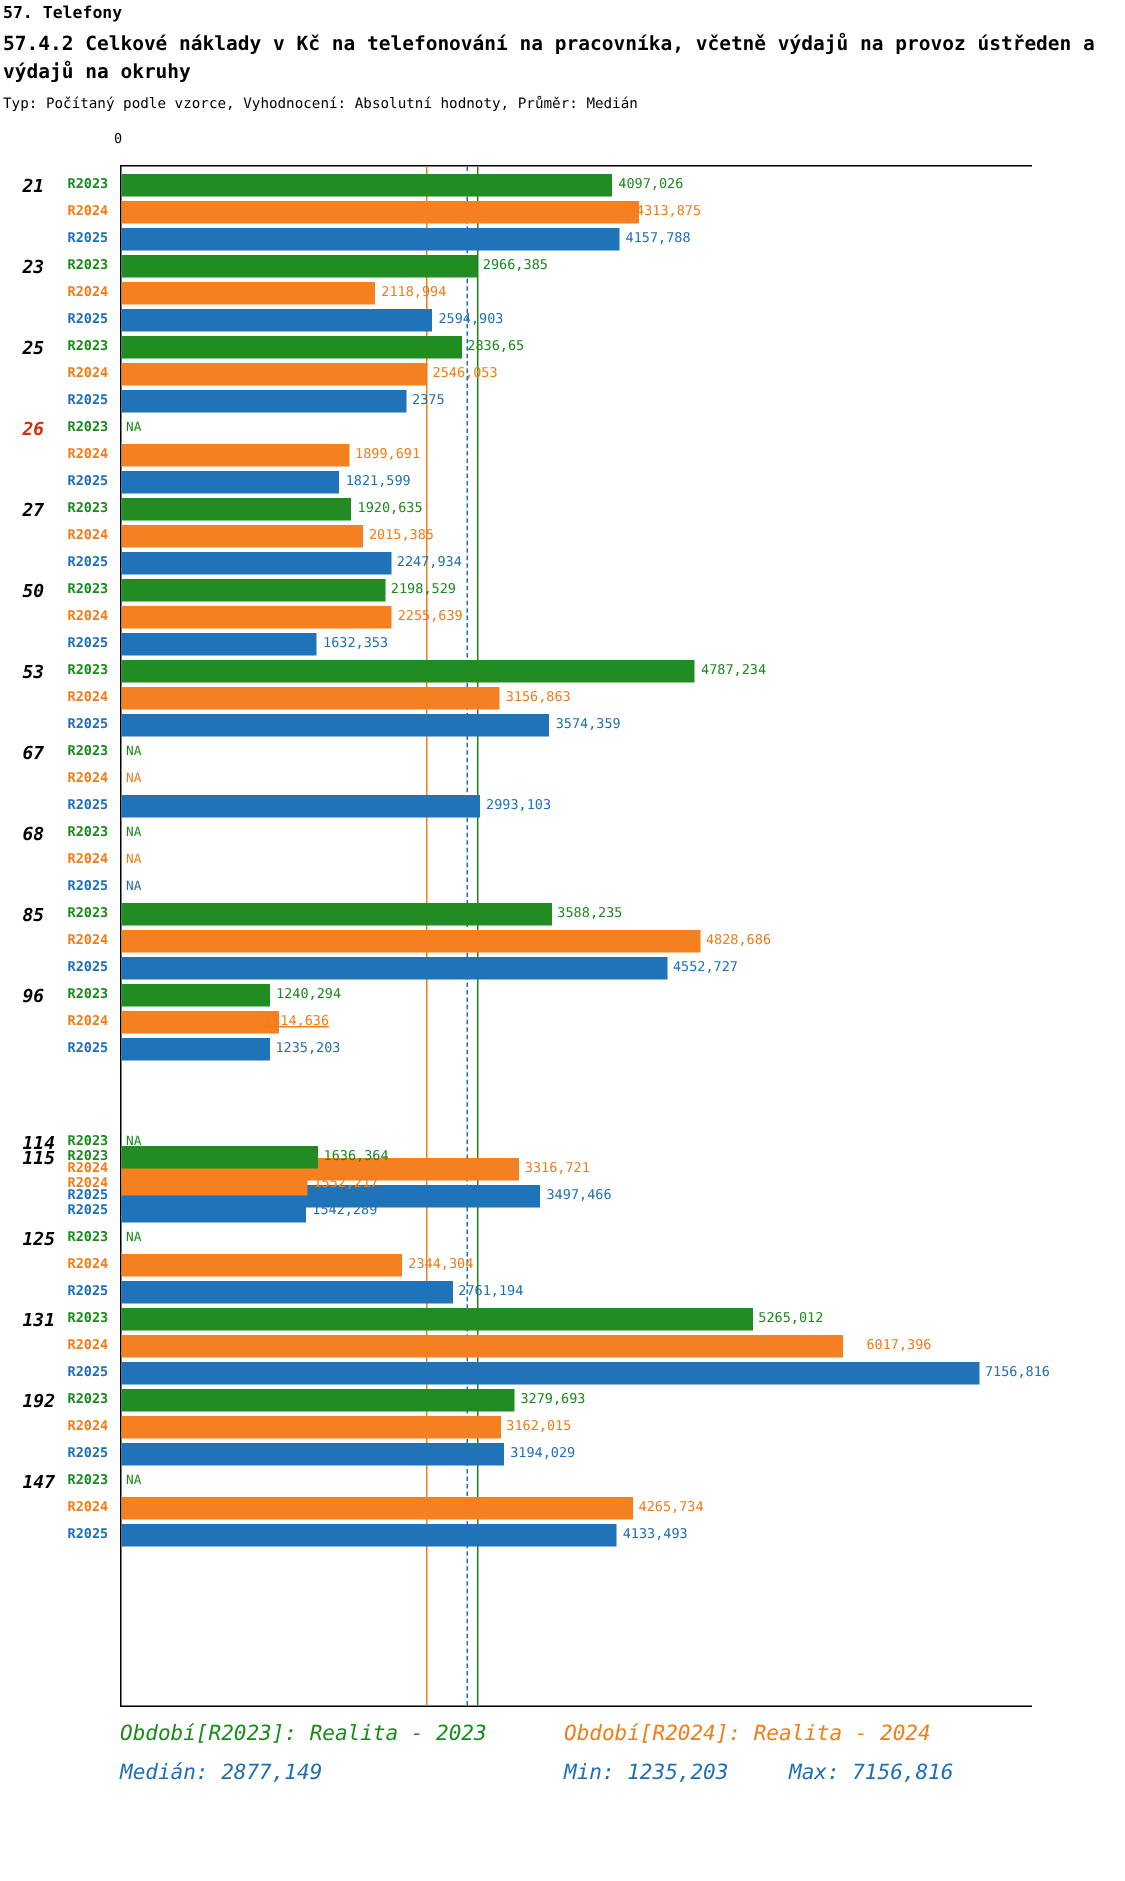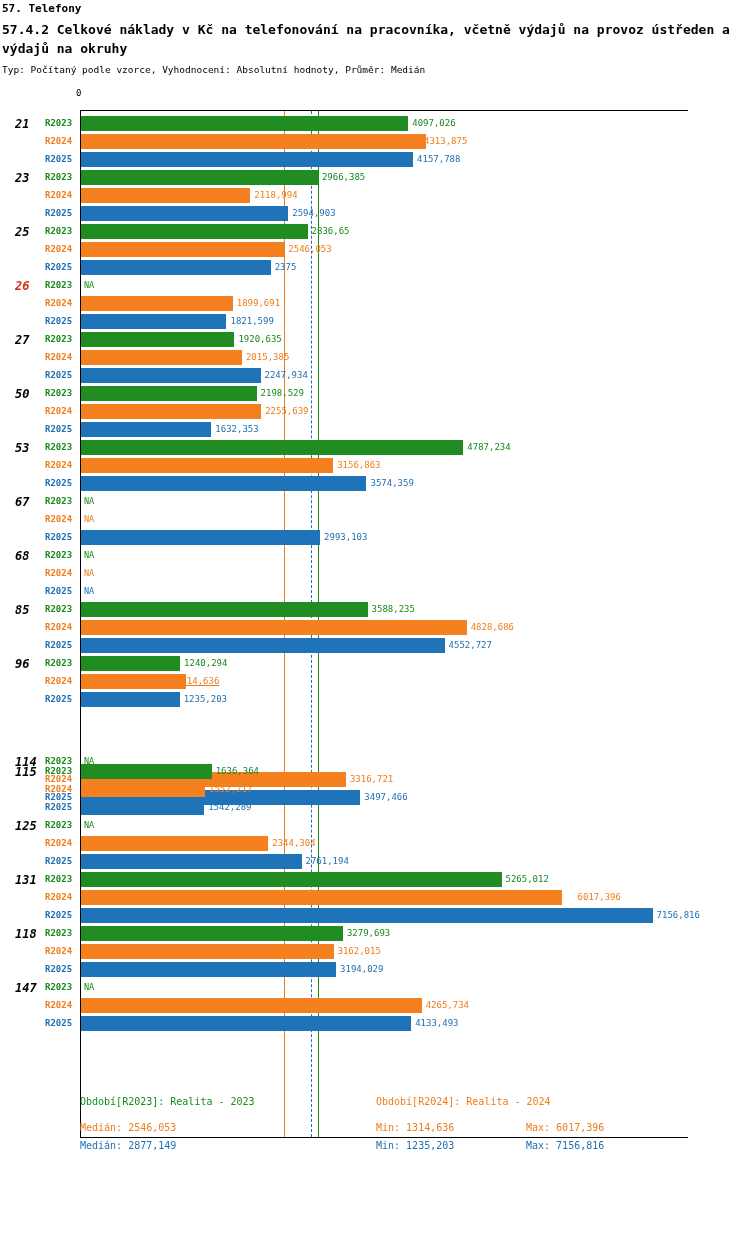--- a/index.html
+++ b/index.html
@@ -120,23 +120,24 @@
     white-space: nowrap;
   }
   .val.s0 { color: #1a8a1a; }
   .val.s1 { color: #f07d18; }
   .val.s2 { color: #1f6fb4; }
   .val.na { font-size: 8.5px; }
   
   #legend {
     position: absolute;
     left: 80px;
-    top: 1096px;
+    top: 1148px;
     width: 660px;
-    font-size: 10px;
+    font-size: 14px;
+    font-style: italic;
   }
   .lg-row { position: relative; height: 18px; }
   .lg-c0 { position: absolute; left: 0; }
   .lg-c1 { position: absolute; left: 296px; }
   .lg-c2 { position: absolute; left: 446px; }
   .s0c { color: #1a8a1a; }
   .s1c { color: #f07d18; }
   .s2c { color: #1f6fb4; }
 </style>
 </head>
@@ -409,21 +410,21 @@
           <div class="bar s1" style="width: 480.6px;"></div>
           <div class="val s1" style="left: 484.6px; padding-left: 12px;">6017,396</div>
         </div>
         <div class="bar-row" style="top: 36px;">
           <div class="ser-label s2">R2025</div>
           <div class="bar s2" style="width: 571.604px;"></div>
           <div class="val s2" style="left: 575.604px;">7156,816</div>
         </div>
       </div>
       <div class="group" style="top: 814px;">
-        <div class="grp-label">118</div>
+        <div class="grp-label">192</div>
         <div class="bar-row" style="top: 0px;">
           <div class="ser-label s0">R2023</div>
           <div class="bar s0" style="width: 261.944px;"></div>
           <div class="val s0" style="left: 265.944px;">3279,693</div>
         </div>
         <div class="bar-row" style="top: 18px;">
           <div class="ser-label s1">R2024</div>
           <div class="bar s1" style="width: 252.545px;"></div>
           <div class="val s1" style="left: 256.545px;">3162,015</div>
         </div>
@@ -452,24 +453,19 @@
       </div>
     </div>
 
   <div id="legend">
     <div class="lg-row">
       <span class="lg-c0 s0c">Období[R2023]: Realita - 2023</span>
       <span class="lg-c1 s1c">Období[R2024]: Realita - 2024</span>
     </div>
     <div class="lg-row" style="height:8px"></div>
     <div class="lg-row">
-      <span class="lg-c0 s1c">Medián: 2546,053</span>
-      <span class="lg-c1 s1c">Min: 1314,636</span>
-      <span class="lg-c2 s1c">Max: 6017,396</span>
-    </div>
-    <div class="lg-row">
       <span class="lg-c0 s2c">Medián: 2877,149</span>
       <span class="lg-c1 s2c">Min: 1235,203</span>
       <span class="lg-c2 s2c">Max: 7156,816</span>
     </div>
   </div>
 
 </div>
 
 </body></html>

